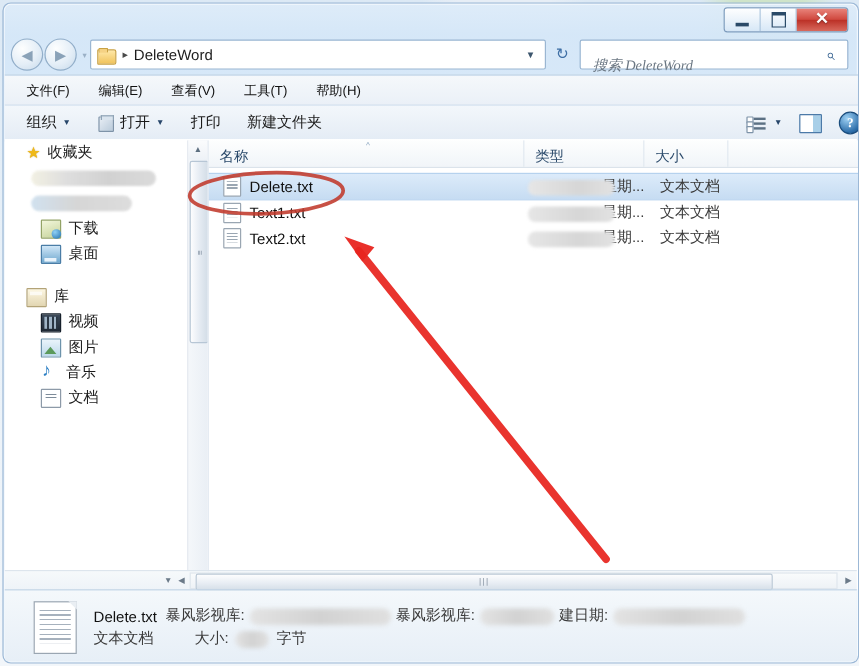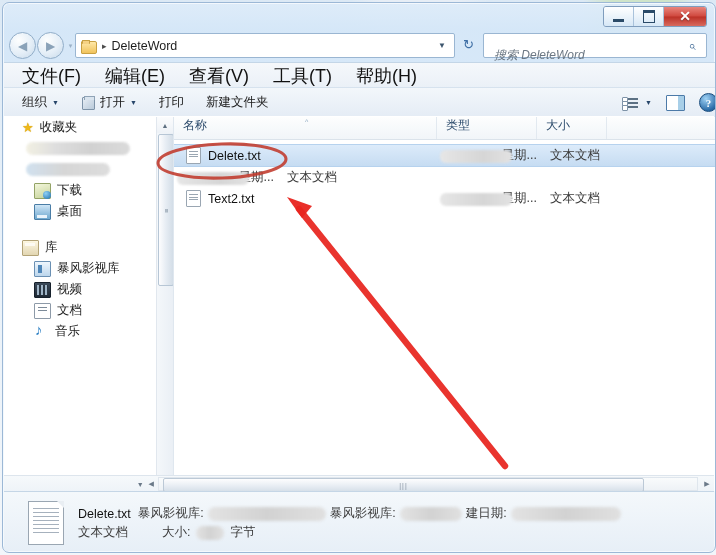--- a/index.html
+++ b/index.html
@@ -61,29 +61,29 @@
   .folder-ico:after{content:"";position:absolute;left:1px;top:0px;width:6px;height:3px;border-radius:1px;
     background:#f5d284;border:1px solid #c9a143;border-bottom:none;}
   .crumb-sep{font-size:9px;color:#4a4a4a;margin:0 5px 0 6px;}
   .crumb{font-size:12.5px;color:#1d1d1d;}
   .addr-drop{margin-left:auto;margin-right:8px;font-size:8px;color:#3d566e;}
   .refresh{position:absolute;left:456px;top:6px;width:19px;height:19px;
     color:#3f6fa5;font-size:13px;display:flex;align-items:center;justify-content:center;}
   .searchbox{position:absolute;left:480px;top:4px;width:222px;height:23px;
     background:#fff;border:1px solid #9ab6d2;border-radius:2px;display:flex;align-items:center;}
   .searchbox input{border:none;outline:none;flex:1;margin-left:8px;font-size:12px;
-    font-style:italic;color:#4c1d95;font-family:Liberation Sans, sans-serif;background:transparent;margin-top:18px;}
+    font-style:italic;color:#4c1d95;font-family:Liberation Serif, serif;background:transparent;margin-top:18px;}
   .searchbox input::placeholder{color:#6b7783;font-style:italic;}
   .mag{width:20px;margin-right:4px;color:#33608f;font-size:13px;text-align:center;
     transform:scaleX(-1);}
   
   #menubar{position:absolute;left:1px;top:59px;width:710px;height:25px;
     background:linear-gradient(180deg,#f5f8fb,#eaf0f7);
     border-top:1px solid #c4d6e7;display:flex;align-items:center;padding-left:18px;}
-  .menu-item{font-size:18px;color:#111;margin-right:24px;cursor:default;}
+  .menu-item{font-size:11px;color:#111;margin-right:24px;cursor:default;}
   
   #toolbar{position:absolute;left:1px;top:84px;width:710px;height:29px;
     background:linear-gradient(180deg,#f3f7fb 0%,#e4ecf5 100%);
     border-top:1px solid #d6e2ee;border-bottom:1px solid #b9cde0;
     display:flex;align-items:center;padding-left:18px;}
   .tb-item{font-size:12.5px;color:#1a1a1a;display:flex;align-items:center;gap:5px;margin-right:22px;}
   .tb-caret{font-size:7px;color:#27466a;}
   .open-ico{width:14px;height:13px;position:relative;}
   .open-ico:before{content:"";position:absolute;left:1px;top:1px;width:11px;height:11px;
     background:linear-gradient(135deg,#e8eef5,#b9cada);border:1px solid #7e93a8;border-radius:1px;}
@@ -151,21 +151,21 @@
     font-size:7px;color:#5d6f80;background:linear-gradient(180deg,#fbfcfd,#eef2f7);}
   #sb-thumb{position:absolute;left:1px;top:17px;width:14px;height:150px;border-radius:2px;
     background:linear-gradient(90deg,#fdfdfe,#e6ecf3 50%,#d3dde7);border:1px solid #b7c6d5;
     display:flex;align-items:center;justify-content:center;}
   #sb-thumb span{font-size:7px;color:#7b8b9b;letter-spacing:0;transform:rotate(90deg);}
   
   #filepane{position:absolute;left:169px;top:0;width:541px;height:374px;background:#fff;
     border-left:1px solid #dfe7ef;}
   #colheads{display:flex;height:22px;background:linear-gradient(180deg,#fdfefe,#f1f5f9);
     border-bottom:1px solid #dbe3eb;}
-  .colh{font-size:12px;color:#2b4a6b;display:flex;align-items:flex-start;padding-left:9px;
+  .colh{font-size:12px;color:#2b4a6b;display:flex;align-items:flex-end;padding-left:9px;
     border-right:1px solid #e2e9f0;position:relative;height:22px;box-sizing:border-box;}
   .sortmark{position:absolute;left:50%;top:1px;font-size:7px;color:#8fa9c2;}
   .row{display:flex;align-items:center;height:21px;font-size:12.5px;color:#111;position:relative;}
   .row.sel{background:linear-gradient(180deg,#dcebfa,#c6dcf2);border-top:1px solid #b6d2ee;border-bottom:1px solid #b6d2ee;}
   .cell-name{width:263px;display:flex;align-items:center;gap:7px;padding-left:12px;box-sizing:border-box;}
   .cell-date{width:105px;display:flex;align-items:center;justify-content:flex-end;
     padding-right:5px;box-sizing:border-box;color:#3a3a3a;position:relative;}
   .cell-type{width:100px;padding-left:8px;box-sizing:border-box;color:#3a3a3a;}
   .txt-ico{width:13px;height:15px;background:#fff;border:1px solid #9aa6b2;position:relative;flex:none;border-radius:1px;}
   .txt-ico:before{content:"";position:absolute;left:2px;top:3px;right:2px;height:8px;
@@ -312,34 +312,34 @@
         <span>桌面</span>
       </div>
 
       <div class="nav-gap"></div>
 
       <div class="nav-row nav-head">
         <span class="ico ico-lib"></span>
         <span>库</span>
       </div>
       <div class="nav-row nav-child">
-        <span class="ico ico-video"></span>
-        <span>暴风影视库</span>
-      </div>
-      <div class="nav-row nav-child">
         <span class="ico ico-movie"></span>
         <span>视频</span>
       </div>
       <div class="nav-row nav-child">
+        <span class="ico ico-pic"></span>
+        <span>图片</span>
+      </div>
+      <div class="nav-row nav-child">
+        <span class="ico-music"></span>
+        <span>音乐</span>
+      </div>
+      <div class="nav-row nav-child">
         <span class="ico ico-doc"></span>
         <span>文档</span>
-      </div>
-      <div class="nav-row nav-child">
-        <span class="ico-music"></span>
-        <span>音乐</span>
       </div>
 
       <div class="nav-gap" style="height:26px"></div>
 
     </div>
 
     <div id="sb-scroll">
       <div class="sb-arrow">▲</div>
       <div id="sb-thumb">
         <span>≡</span>
@@ -366,20 +366,24 @@
           <span>Delete.txt</span>
         </div>
         <div class="cell-date">
           <span class="blur-date"></span>
           <span>星期...</span>
         </div>
         <div class="cell-type">文本文档</div>
       </div>
 
       <div class="row">
+        <div class="cell-name">
+          <span class="txt-ico"></span>
+          <span>Text1.txt</span>
+        </div>
         <div class="cell-date">
           <span class="blur-date"></span>
           <span>星期...</span>
         </div>
         <div class="cell-type">文本文档</div>
       </div>
 
       <div class="row">
         <div class="cell-name">
           <span class="txt-ico"></span>

